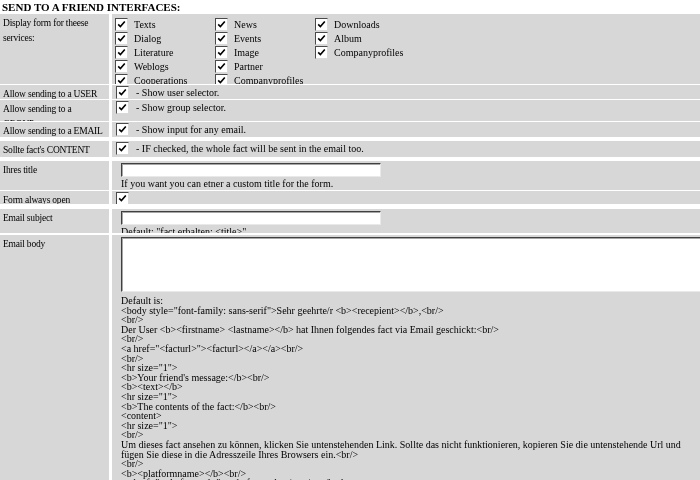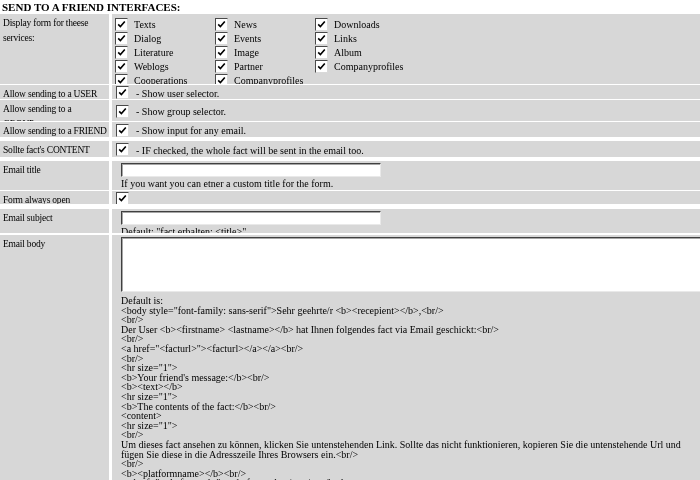--- a/index.html
+++ b/index.html
@@ -28,21 +28,21 @@
     align-items:center; justify-content:center; flex:0 0 13px;
   }
   .cb svg { display:block; }
   .cb-grid {
     display:grid; grid-auto-flow:column;
     grid-template-rows:repeat(5,14px); grid-template-columns:repeat(3,100px);
     padding-top:2px;
   }
   .cb-item { display:flex; align-items:center; }
   .cb-label { margin-left:6px; }
-  .note-line { display:flex; align-items:center; padding-top:1px; }
+  .note-line { display:flex; align-items:flex-start; padding-top:1px; }
   .note-line .cb { margin-left:1px; }
   .note-text { margin-left:7px; padding-top:1px; }
   .ti {
     display:block; width:260px; height:14px; box-sizing:border-box;
     background:#fff; border:1px solid; border-color:#404040 #e9e9e9 #e9e9e9 #404040;
     box-shadow:inset 1px 1px 0 rgba(0,0,0,0.35);
     font-family:inherit; font-size:10px; padding:0 2px; margin:1px 0 0 0; outline:none;
   }
   .ta {
     display:block; width:584px; height:55px; box-sizing:border-box; resize:none;
@@ -178,30 +178,20 @@
               <span class="cb-label">Downloads</span>
             </span>
             <span class="cb-item">
               <span class="cb-slot">
   <span class="cb">
                   <svg width="9" height="9" viewBox="0 0 9 9">
                     <path d="M1.2 4.4 L3.4 6.6 L7.8 1.5" fill="none" stroke="#000" stroke-width="1.6"></path>
                   </svg>
                 </span>
 </span>
-              <span class="cb-label">Links</span>
-            </span>
-            <span class="cb-item">
-              <span class="cb-slot">
-  <span class="cb">
-                  <svg width="9" height="9" viewBox="0 0 9 9">
-                    <path d="M1.2 4.4 L3.4 6.6 L7.8 1.5" fill="none" stroke="#000" stroke-width="1.6"></path>
-                  </svg>
-                </span>
-</span>
               <span class="cb-label">Album</span>
             </span>
             <span class="cb-item">
               <span class="cb-slot">
   <span class="cb">
                   <svg width="9" height="9" viewBox="0 0 9 9">
                     <path d="M1.2 4.4 L3.4 6.6 L7.8 1.5" fill="none" stroke="#000" stroke-width="1.6"></path>
                   </svg>
                 </span>
 </span>
@@ -234,21 +224,21 @@
               <svg width="9" height="9" viewBox="0 0 9 9">
                 <path d="M1.2 4.4 L3.4 6.6 L7.8 1.5" fill="none" stroke="#000" stroke-width="1.6"></path>
               </svg>
             </span>
 </span>
         <span class="note-text">- Show group selector.</span>
       </div>
     </div>
 
     <div class="row h15 m4">
-      <div class="lcol">Allow sending to a FRIEND</div>
+      <div class="lcol">Allow sending to a EMAIL</div>
       <div class="ccol note-line">
         <span class="cb-slot">
   <span class="cb">
               <svg width="9" height="9" viewBox="0 0 9 9">
                 <path d="M1.2 4.4 L3.4 6.6 L7.8 1.5" fill="none" stroke="#000" stroke-width="1.6"></path>
               </svg>
             </span>
 </span>
         <span class="note-text">- Show input for any email.</span>
       </div>
@@ -262,21 +252,21 @@
               <svg width="9" height="9" viewBox="0 0 9 9">
                 <path d="M1.2 4.4 L3.4 6.6 L7.8 1.5" fill="none" stroke="#000" stroke-width="1.6"></path>
               </svg>
             </span>
 </span>
         <span class="note-text">- IF checked, the whole fact will be sent in the email too.</span>
       </div>
     </div>
 
     <div class="row h29 m1">
-      <div class="lcol">Email title</div>
+      <div class="lcol">Ihres title</div>
       <div class="ccol tight">
         <input type="text" class="ti" value="" style="">
         <div class="helper">If you want you can etner a custom title for the form.</div>
       </div>
     </div>
 
     <div class="row h13 m5">
       <div class="lcol">Form always open</div>
       <div class="ccol note-line">
         <span class="cb-slot">

